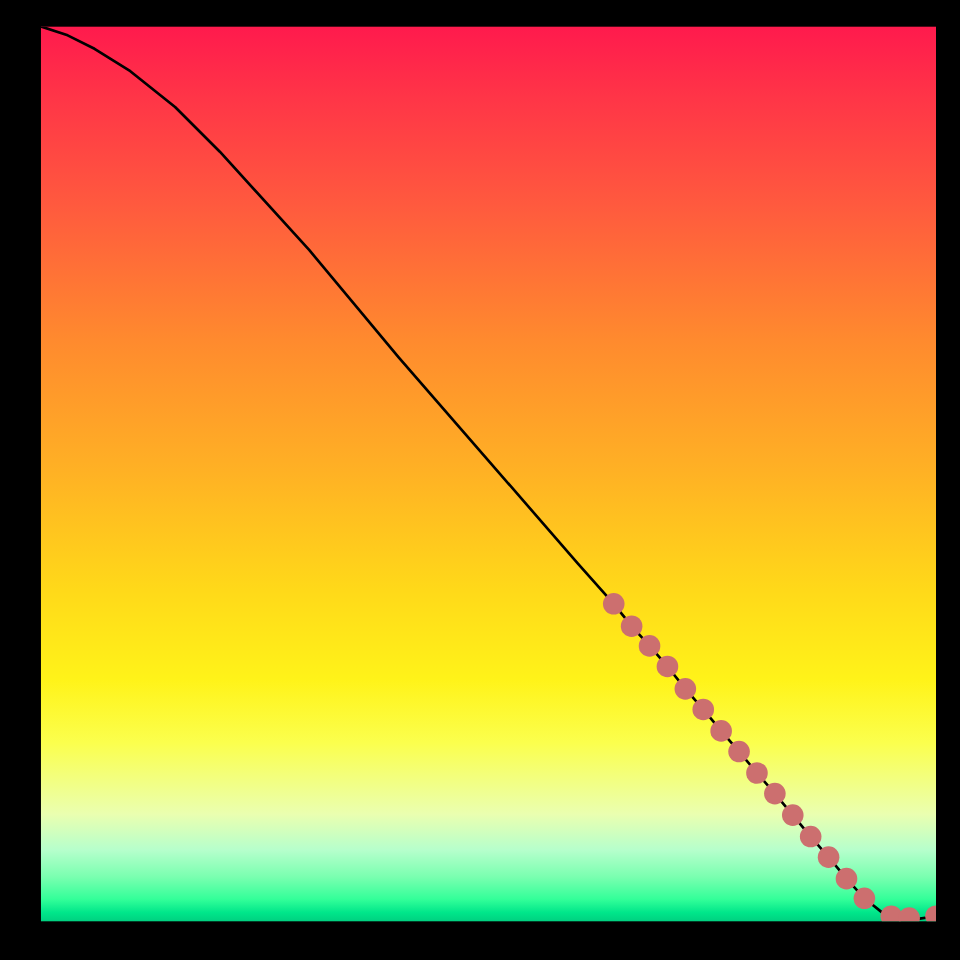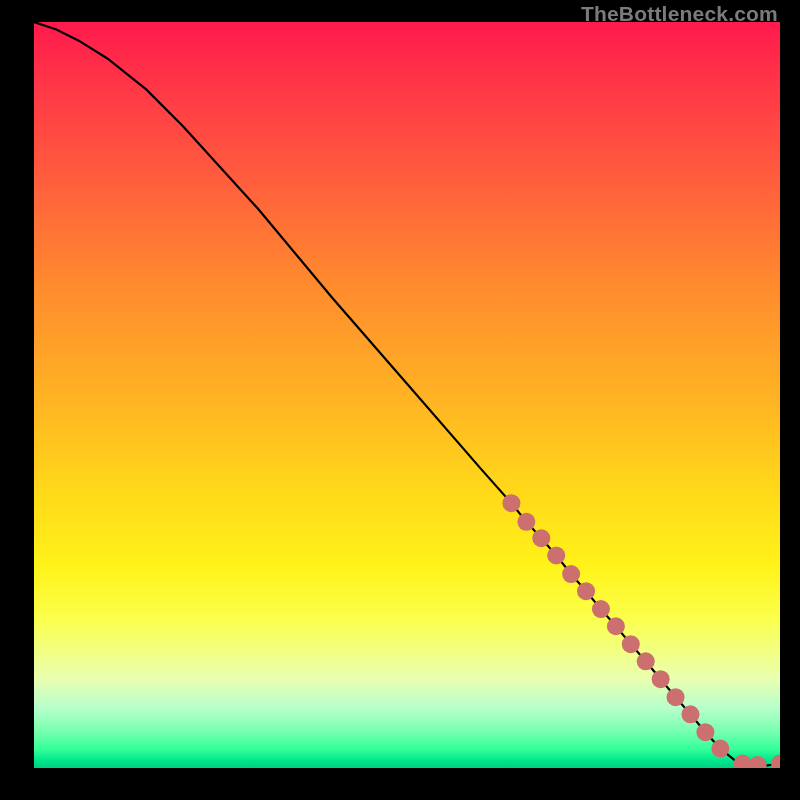--- a/index.html
+++ b/index.html
@@ -59,21 +59,20 @@
   .curve-layer {
     position: absolute;
     inset: 0;
   }
 </style>
 </head>
 <body>
 
 <div class="page">
 
-  <div class="watermark">TheBottleneck.com</div>
 
   <div class="plot-frame">
     <div class="gradient-bg"></div>
     <svg class="curve-layer" width="746" height="746" viewBox="0 0 746 746">
       <g>
         <path id="curve-path" fill="none" stroke="#000000" stroke-width="2.2" stroke-linecap="round" stroke-linejoin="round" d="M0.00 0.00 L22.38 7.46 L44.76 18.65 L74.60 37.30 L111.90 67.14 L149.20 104.44 L223.80 186.50 L298.40 276.02 L373.00 361.81 L447.60 447.60 L477.44 481.17 L492.36 499.82 L507.28 516.23 L522.20 533.39 L537.12 552.04 L552.04 569.20 L566.96 587.10 L581.88 604.26 L596.80 622.16 L611.72 639.32 L626.64 657.23 L641.56 675.13 L656.48 692.29 L671.40 710.19 L686.32 726.60 L701.24 738.54 L716.16 743.76 L731.08 743.76 L746.00 741.52"></path>
         <g id="markers">
             <circle cx="477.44" cy="481.17" r="9" fill="#cc6f6f"></circle>
             <circle cx="492.36" cy="499.82" r="9" fill="#cc6f6f"></circle>
             <circle cx="507.28" cy="516.23" r="9" fill="#cc6f6f"></circle>

